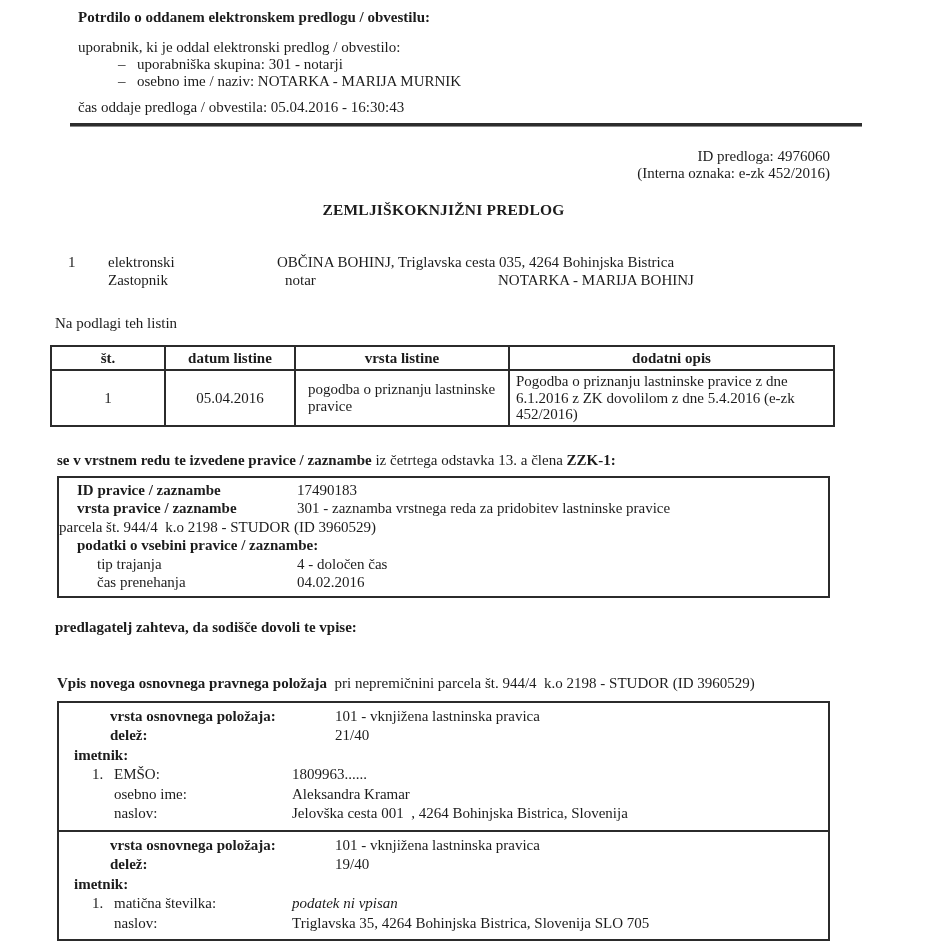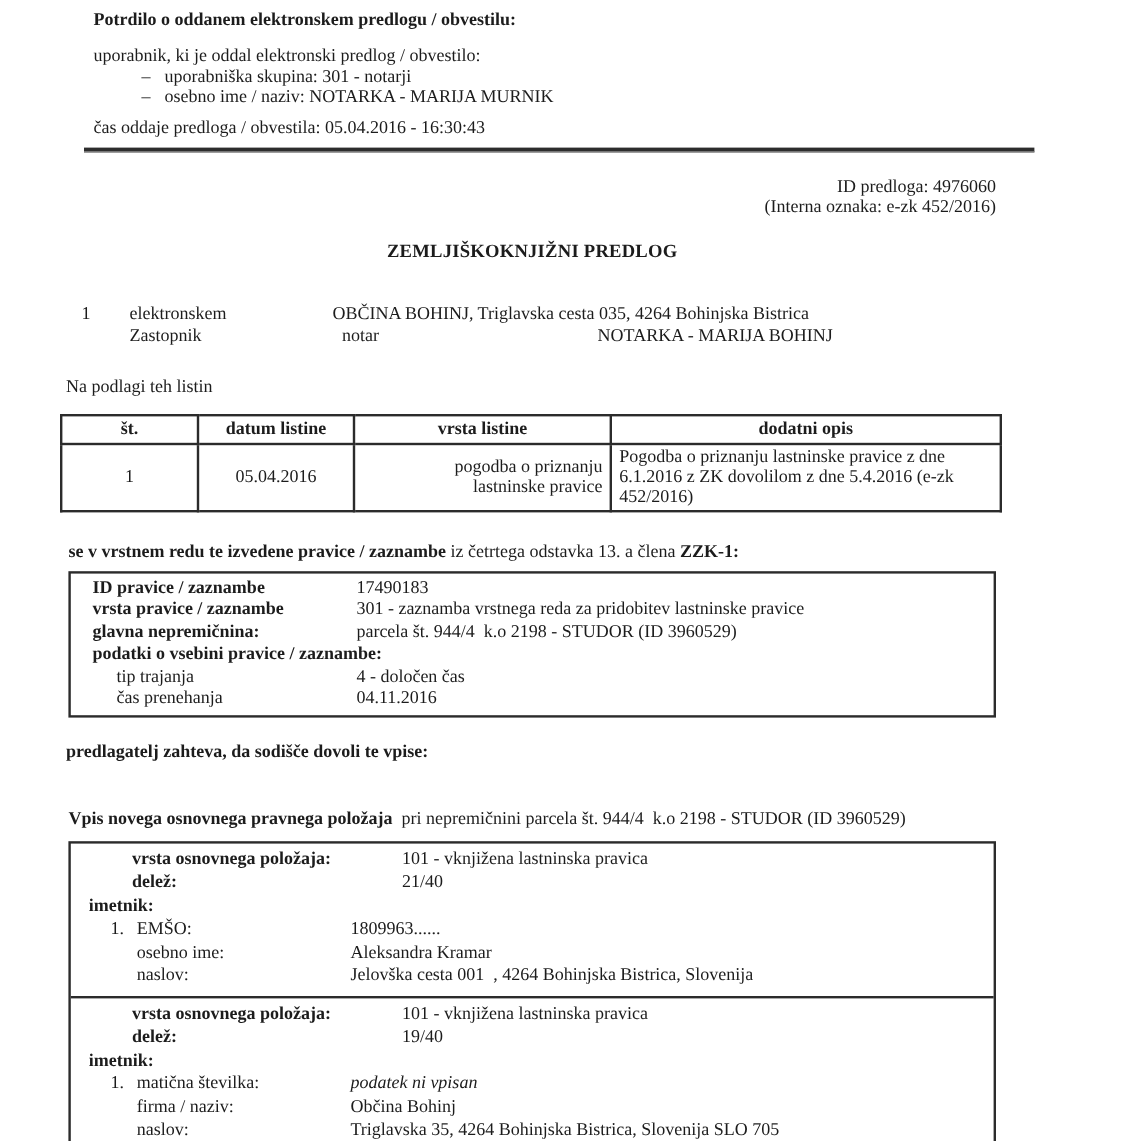--- a/index.html
+++ b/index.html
@@ -72,21 +72,21 @@
   }
   .doc-table th, .doc-table td {
     border: 2px solid var(--border);
     font-size: 15px;
   }
   .doc-table th { height: 24px; padding: 1px 4px; text-align: center; font-weight: bold; }
   .doc-table td { padding: 2px 6px; line-height: 16.5px; vertical-align: middle; }
   .doc-table .c-num  { width: 114px;  text-align: center; }
   .doc-table .c-date { width: 130px; text-align: center; }
   .doc-table .c-type { width: 214px; }
-  .doc-table td.c-type { padding-left: 36px; text-align: right; }
+  .doc-table td.c-type { padding-left: 12px; }
   .doc-table .c-desc { width: 325px; }
 
   
   .priority-heading { margin: 24px 60px 0 57px; line-height: 18px; }
   .priority-box {
     margin: 7px 0 0 57px;
     width: 773px;
     border: 2px solid var(--border);
     padding: 3px 6px 4px 0;
   }
@@ -135,21 +135,21 @@
 
   <div class="idblock">
     <p>ID predloga: 4976060</p>
     <p>(Interna oznaka: e-zk 452/2016)</p>
   </div>
 
   <h1 class="doc-title">ZEMLJIŠKOKNJIŽNI PREDLOG</h1>
 
   <div class="applicant">
     <div class="r1">
-      <span class="num">1</span><span class="role">elektronskem</span><span class="pre">OBČINA BOHINJ, Triglavska cesta 035, 4264 Bohinjska Bistrica</span>
+      <span class="num">1</span><span class="role">elektronski</span><span class="pre">OBČINA BOHINJ, Triglavska cesta 035, 4264 Bohinjska Bistrica</span>
     </div>
     <div class="r2">
       <span class="rep-label">Zastopnik</span><span class="rep-type">notar</span><span>NOTARKA - MARIJA BOHINJ</span>
     </div>
   </div>
 
   <p class="intro">Na podlagi teh listin</p>
 
   <table class="doc-table">
     <thead>
@@ -177,31 +177,30 @@
   <div class="priority-box">
     <div class="kv">
       <span class="k">ID pravice / zaznambe</span>
       <span class="val pre">17490183</span>
     </div>
     <div class="kv">
       <span class="k">vrsta pravice / zaznambe</span>
       <span class="val pre">301 - zaznamba vrstnega reda za pridobitev lastninske pravice</span>
     </div>
     <div class="kv">
-      <span class="k">glavna nepremičnina:</span>
       <span class="val pre">parcela št. 944/4  k.o 2198 - STUDOR (ID 3960529)</span>
     </div>
     <div class="kv-full">podatki o vsebini pravice / zaznambe:</div>
     <div class="kv plain indent">
       <span class="k">tip trajanja</span>
       <span class="val pre">4 - določen čas</span>
     </div>
     <div class="kv plain indent">
       <span class="k">čas prenehanja</span>
-      <span class="val pre">04.11.2016</span>
+      <span class="val pre">04.02.2016</span>
     </div>
   </div>
 
   <p class="request-heading">predlagatelj zahteva, da sodišče dovoli te vpise:</p>
 
   <p class="entry-heading">
     <span class="b pre">Vpis novega osnovnega pravnega položaja</span><span class="pre">  pri nepremičnini parcela št. 944/4  k.o 2198 - STUDOR (ID 3960529)</span>
   </p>
 
   <div class="pos-wrap">
@@ -243,25 +242,20 @@
         <span class="val pre">19/40</span>
       </div>
       <div class="holder">imetnik:</div>
       <div class="hrow">
         <span class="hnum">1.</span>
         <span class="hlabel">matična številka:</span>
         <span class="val pre i">podatek ni vpisan</span>
       </div>
       <div class="hrow">
         <span class="hnum"></span>
-        <span class="hlabel">firma / naziv:</span>
-        <span class="val pre">Občina Bohinj</span>
-      </div>
-      <div class="hrow">
-        <span class="hnum"></span>
         <span class="hlabel">naslov:</span>
         <span class="val pre">Triglavska 35, 4264 Bohinjska Bistrica, Slovenija SLO 705</span>
       </div>
     </div>
 
   </div>
 
 </div>
 
 </body></html>

